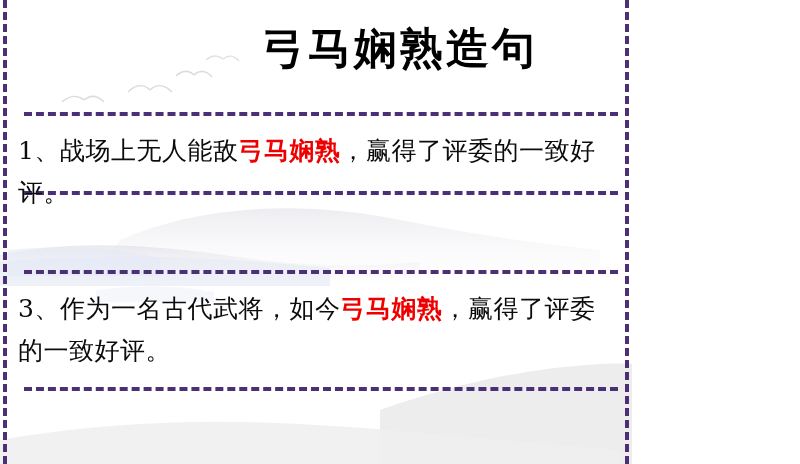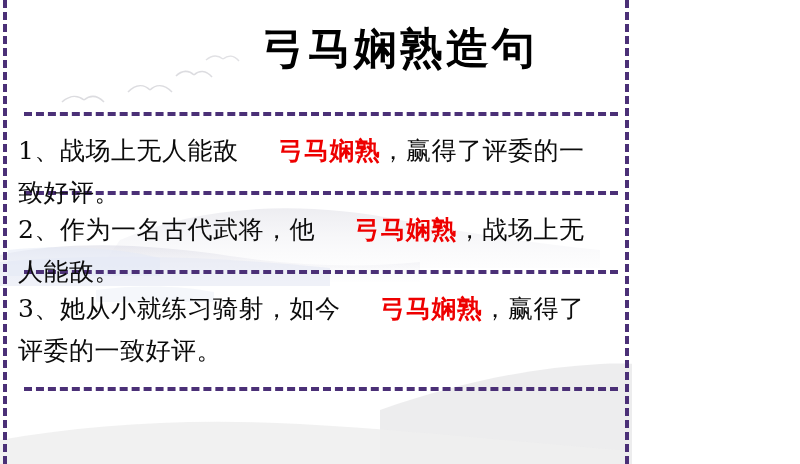--- a/index.html
+++ b/index.html
@@ -84,21 +84,20 @@
     color: #0c0c0c;
     letter-spacing: 0.5px;
   }
   .row-1 { top: 130px; }
   .row-2 { top: 209px; }
   .row-3 { top: 288px; }
 
   .kw {
     color: #ee0000;
     font-weight: bold;
-    margin-left: 40px;
   }
 
   
   .logo {
     position: absolute;
     left: 664px;
     top: 412px;
     display: flex;
     align-items: center;
     gap: 5px;
@@ -189,26 +188,23 @@
 
   <div class="sep sep-1"></div>
   <div class="sep sep-2"></div>
   <div class="sep sep-3"></div>
   <div class="sep sep-4"></div>
 
   <div class="row row-1">
     <span>1、</span><span>战场上无人能敌</span><span class="kw">弓马娴熟</span><span>，赢得了评委的一致好评。</span>
   </div>
 
-  <div class="row row-2">
-    <span>2、</span><span>作为一名古代武将，他</span><span class="kw">弓马娴熟</span><span>，战场上无人能敌。</span>
-  </div>
 
   <div class="row row-3">
-    <span>3、</span><span>她从小就练习骑射，如今</span><span class="kw">弓马娴熟</span><span>，赢得了评委的一致好评。</span>
+    <span>3、</span><span>作为一名古代武将，如今</span><span class="kw">弓马娴熟</span><span>，赢得了评委的一致好评。</span>
   </div>
 
   <div class="logo">
     <span>
       <svg class="logo-mark" viewBox="0 0 100 100" xmlns="http://www.w3.org/2000/svg" aria-hidden="true">
 
         <path d="M50 6 A44 44 0 0 1 94 50 L82 50 A32 32 0 0 0 50 18 Z" fill="#e2231a"></path>
         <path d="M50 6 A44 44 0 0 0 6 50 L18 50 A32 32 0 0 1 50 18 Z" fill="#e2231a"></path>
 
         <path d="M50 94 A44 44 0 0 0 94 50 L82 50 A32 32 0 0 1 50 82 Z" fill="#1b3c99"></path>

